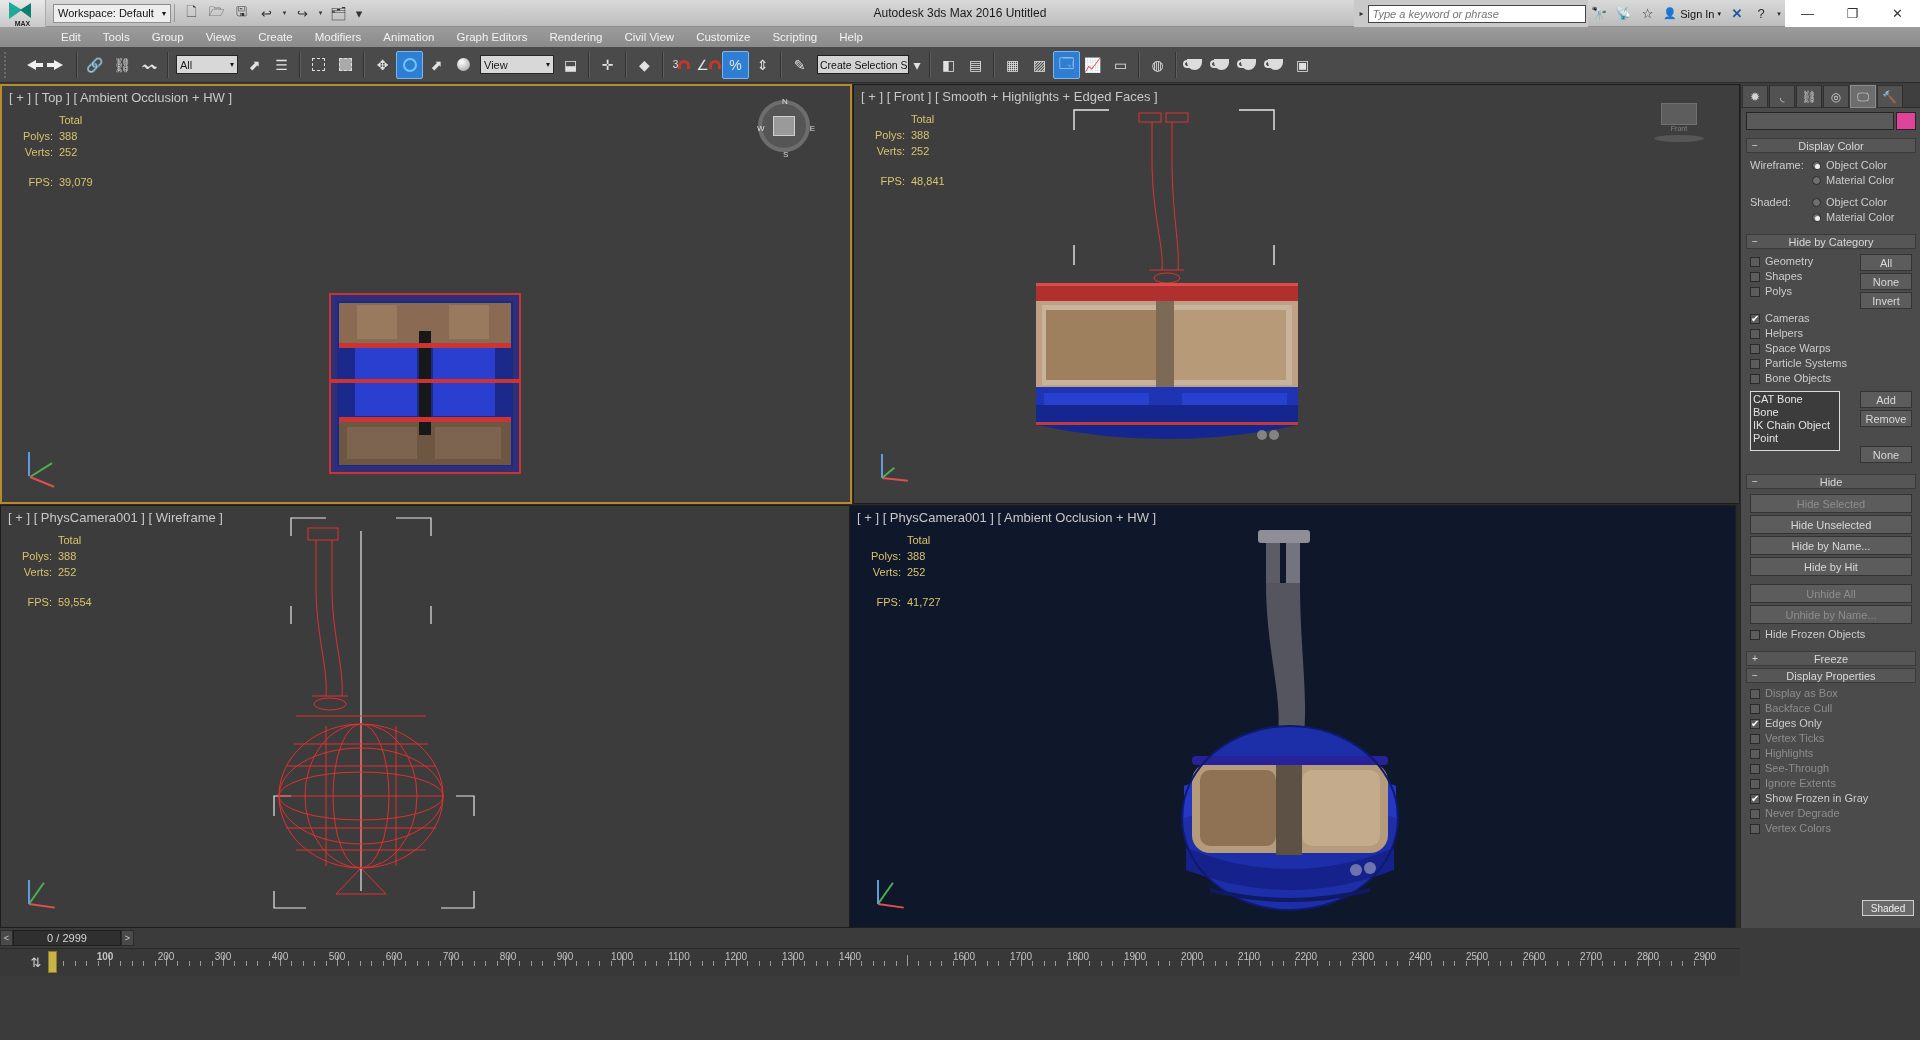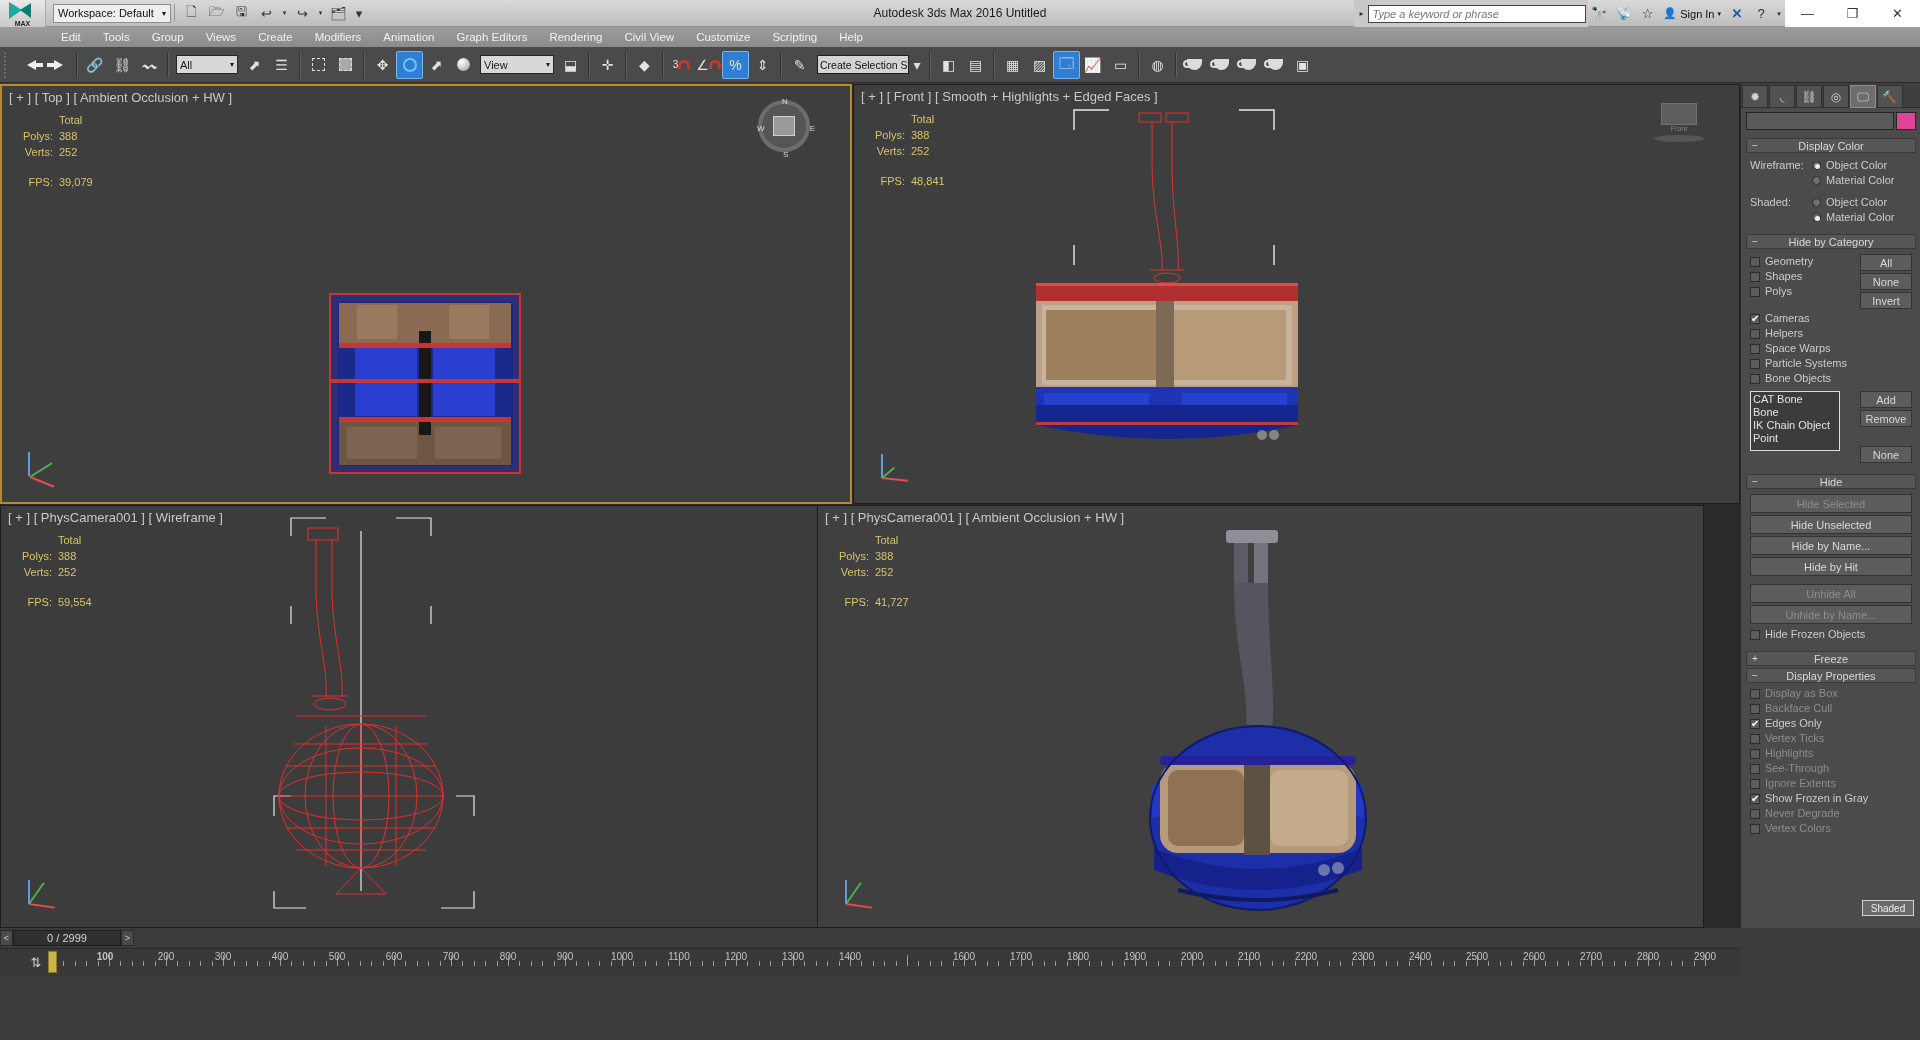--- a/index.html
+++ b/index.html
@@ -533,21 +533,21 @@
         </g>
       </svg>
 
       <div class="axis">
         <div class="ax" style="left:6px;top:32px;width:26px;background:#e05050;transform:rotate(8deg)"></div>
         <div class="ax" style="left:6px;top:32px;width:26px;background:#4caf50;transform:rotate(-55deg)"></div>
         <div class="ax" style="left:6px;top:32px;width:24px;background:#5f9de0;transform:rotate(-90deg);transform-origin:left center"></div>
       </div>
     </div>
 
-    <div class="vp inactive" style="left:817px;top:421px;width:887px;height:423px;background:#404040">
+    <div class="vp inactive" style="left:849px;top:421px;width:887px;height:423px;background:#0f172a">
       <div class="vp-label">[ + ] [ PhysCamera001 ] [ Ambient Occlusion + HW ]</div>
       <div class="vp-stats">
         <table>
           <tbody>
               <tr>
                 <td></td>
                 <td>Total</td>
               </tr>
           <tr>
                 <td class="lbl">Polys:</td>

